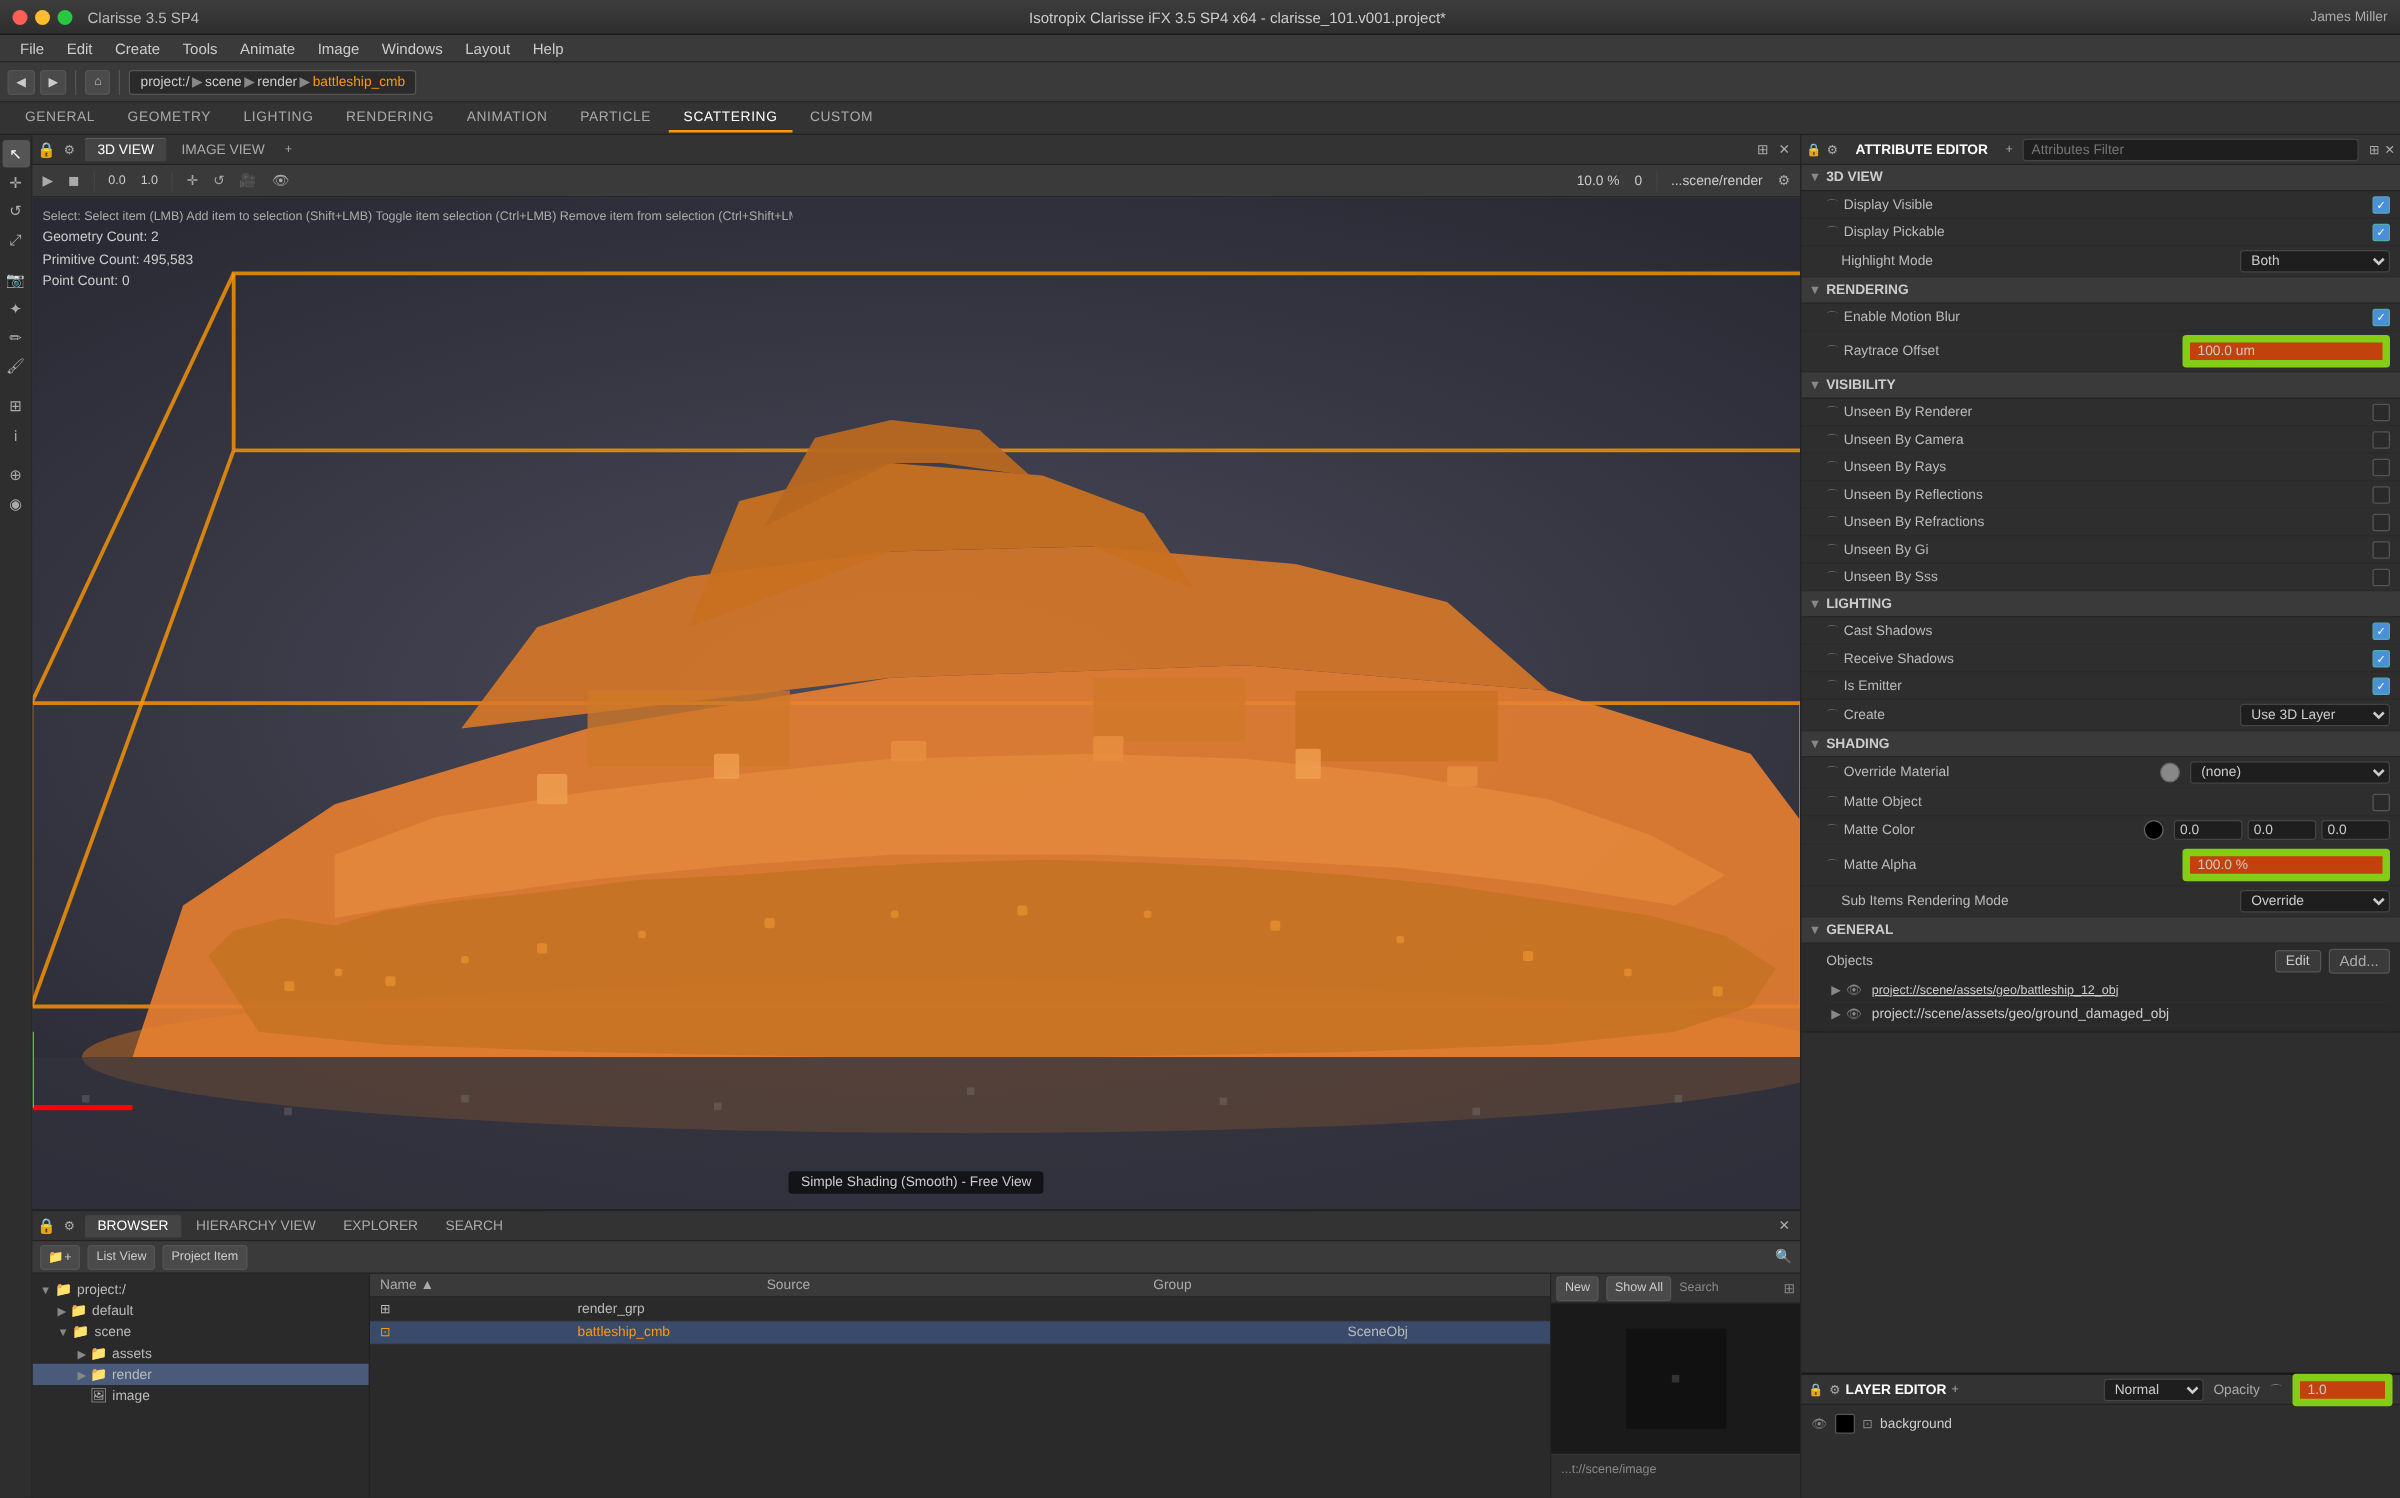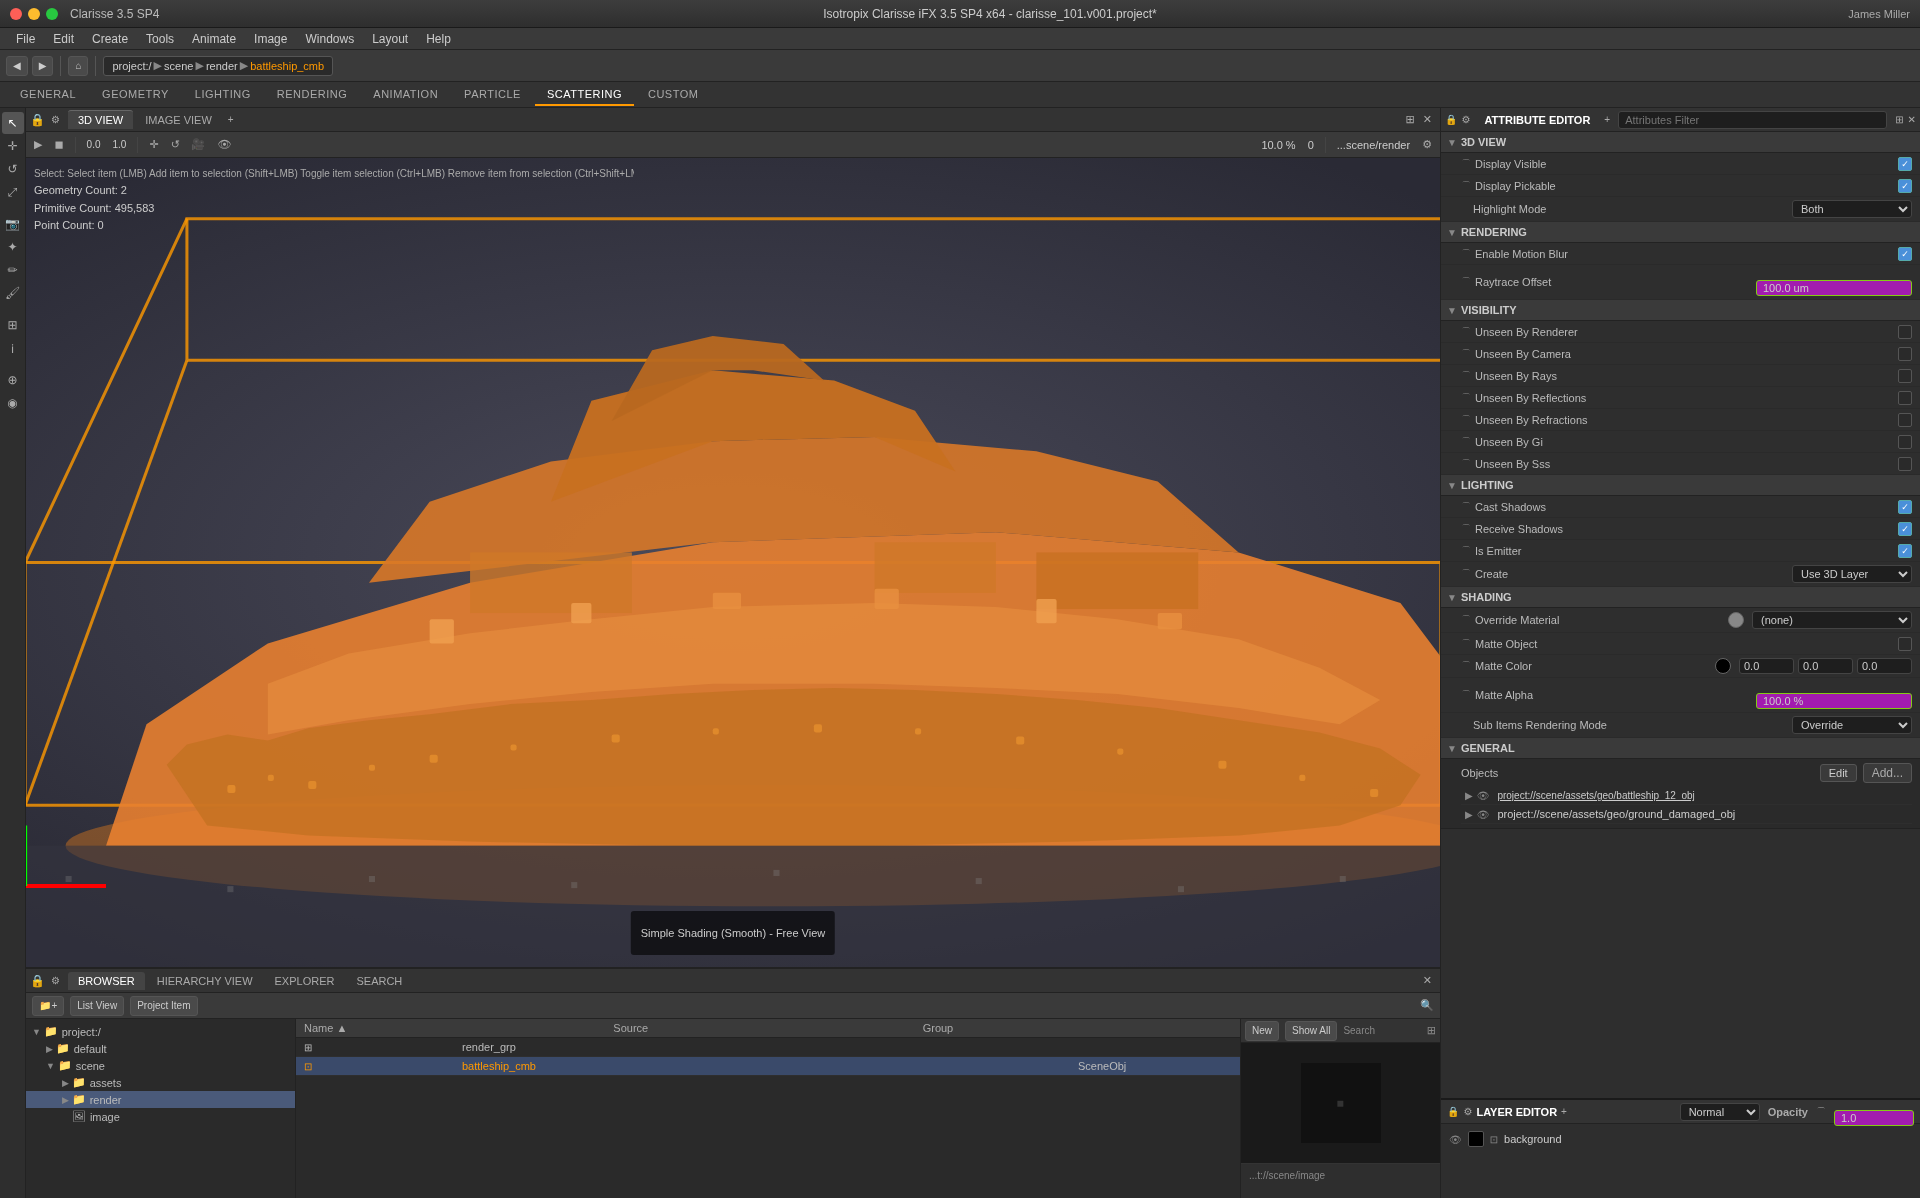--- a/index.html
+++ b/index.html
@@ -204,21 +204,21 @@
       line-height: 1.6;
       z-index: 2;
     }
     .shading-label {
       position: absolute;
       bottom: 12px;
       left: 50%;
       transform: translateX(-50%);
       background: rgba(0,0,0,0.6);
       color: #ccc;
-      padding: 16px 10px;
+      padding: 3px 10px;
       border-radius: 3px;
       font-size: 11px;
       margin-top: 31px;
     }
 
     
     .browser-panel {
       height: 230px;
       background: #2e2e2e;
       border-top: 1px solid #222;
@@ -389,28 +389,27 @@
       color: #fff;
       font-size: 9px;
     }
     .checkbox-unchecked {
       width: 14px; height: 14px;
       background: #2a2a2a;
       border: 1px solid #555;
       border-radius: 2px;
     }
     .attr-value {
-      background: #a21caf;
-      border: 1px solid #84cc16;
+      background: #c2410c;
+      border: 6px solid #84cc16;
       color: #ccc;
       padding: 1px 6px;
       border-radius: 3px;
       font-size: 11px;
       min-width: 80px;
-      margin-top: 12px;
     }
     .link-icon {
       color: #888;
       font-size: 10px;
       margin-right: 4px;
     }
     .color-swatch {
       width: 16px; height: 16px;
       border-radius: 50%;
       border: 1px solid #666;
@@ -1047,21 +1046,21 @@
         <div style="display:flex;align-items:center;gap:4px;">
           <span style="color:#aaa;font-size:10px;">🔒</span>
           <span style="color:#aaa;font-size:10px;">⚙</span>
           <span style="color:#fff;font-size:11px;font-weight:600;">LAYER EDITOR</span>
           <span style="color:#aaa;font-size:10px;">+</span>
         </div>
         <div style="display:flex;align-items:center;gap:8px;">
           <select class="select-control" style="min-width:80px;">
             <option>Normal</option>
           </select>
-          <span style="color:#aaa;font-size:11px;font-weight:bold;">Opacity</span>
+          <span style="color:#aaa;font-size:11px;">Opacity</span>
           <span style="color:#aaa;font-size:10px;">⌒</span>
           <input class="attr-value" type="text" value="1.0" style="width: 40px;">
         </div>
       </div>
       <div class="layer-editor-content">
         <div class="layer-row">
           <span style="color:#888; font-size:10px;">👁</span>
           <div style="width:16px;height:16px;background:#000;border:1px solid #555;border-radius:2px;"></div>
           <span style="color:#888;font-size:10px;">⊡</span>
           <span>background</span>

